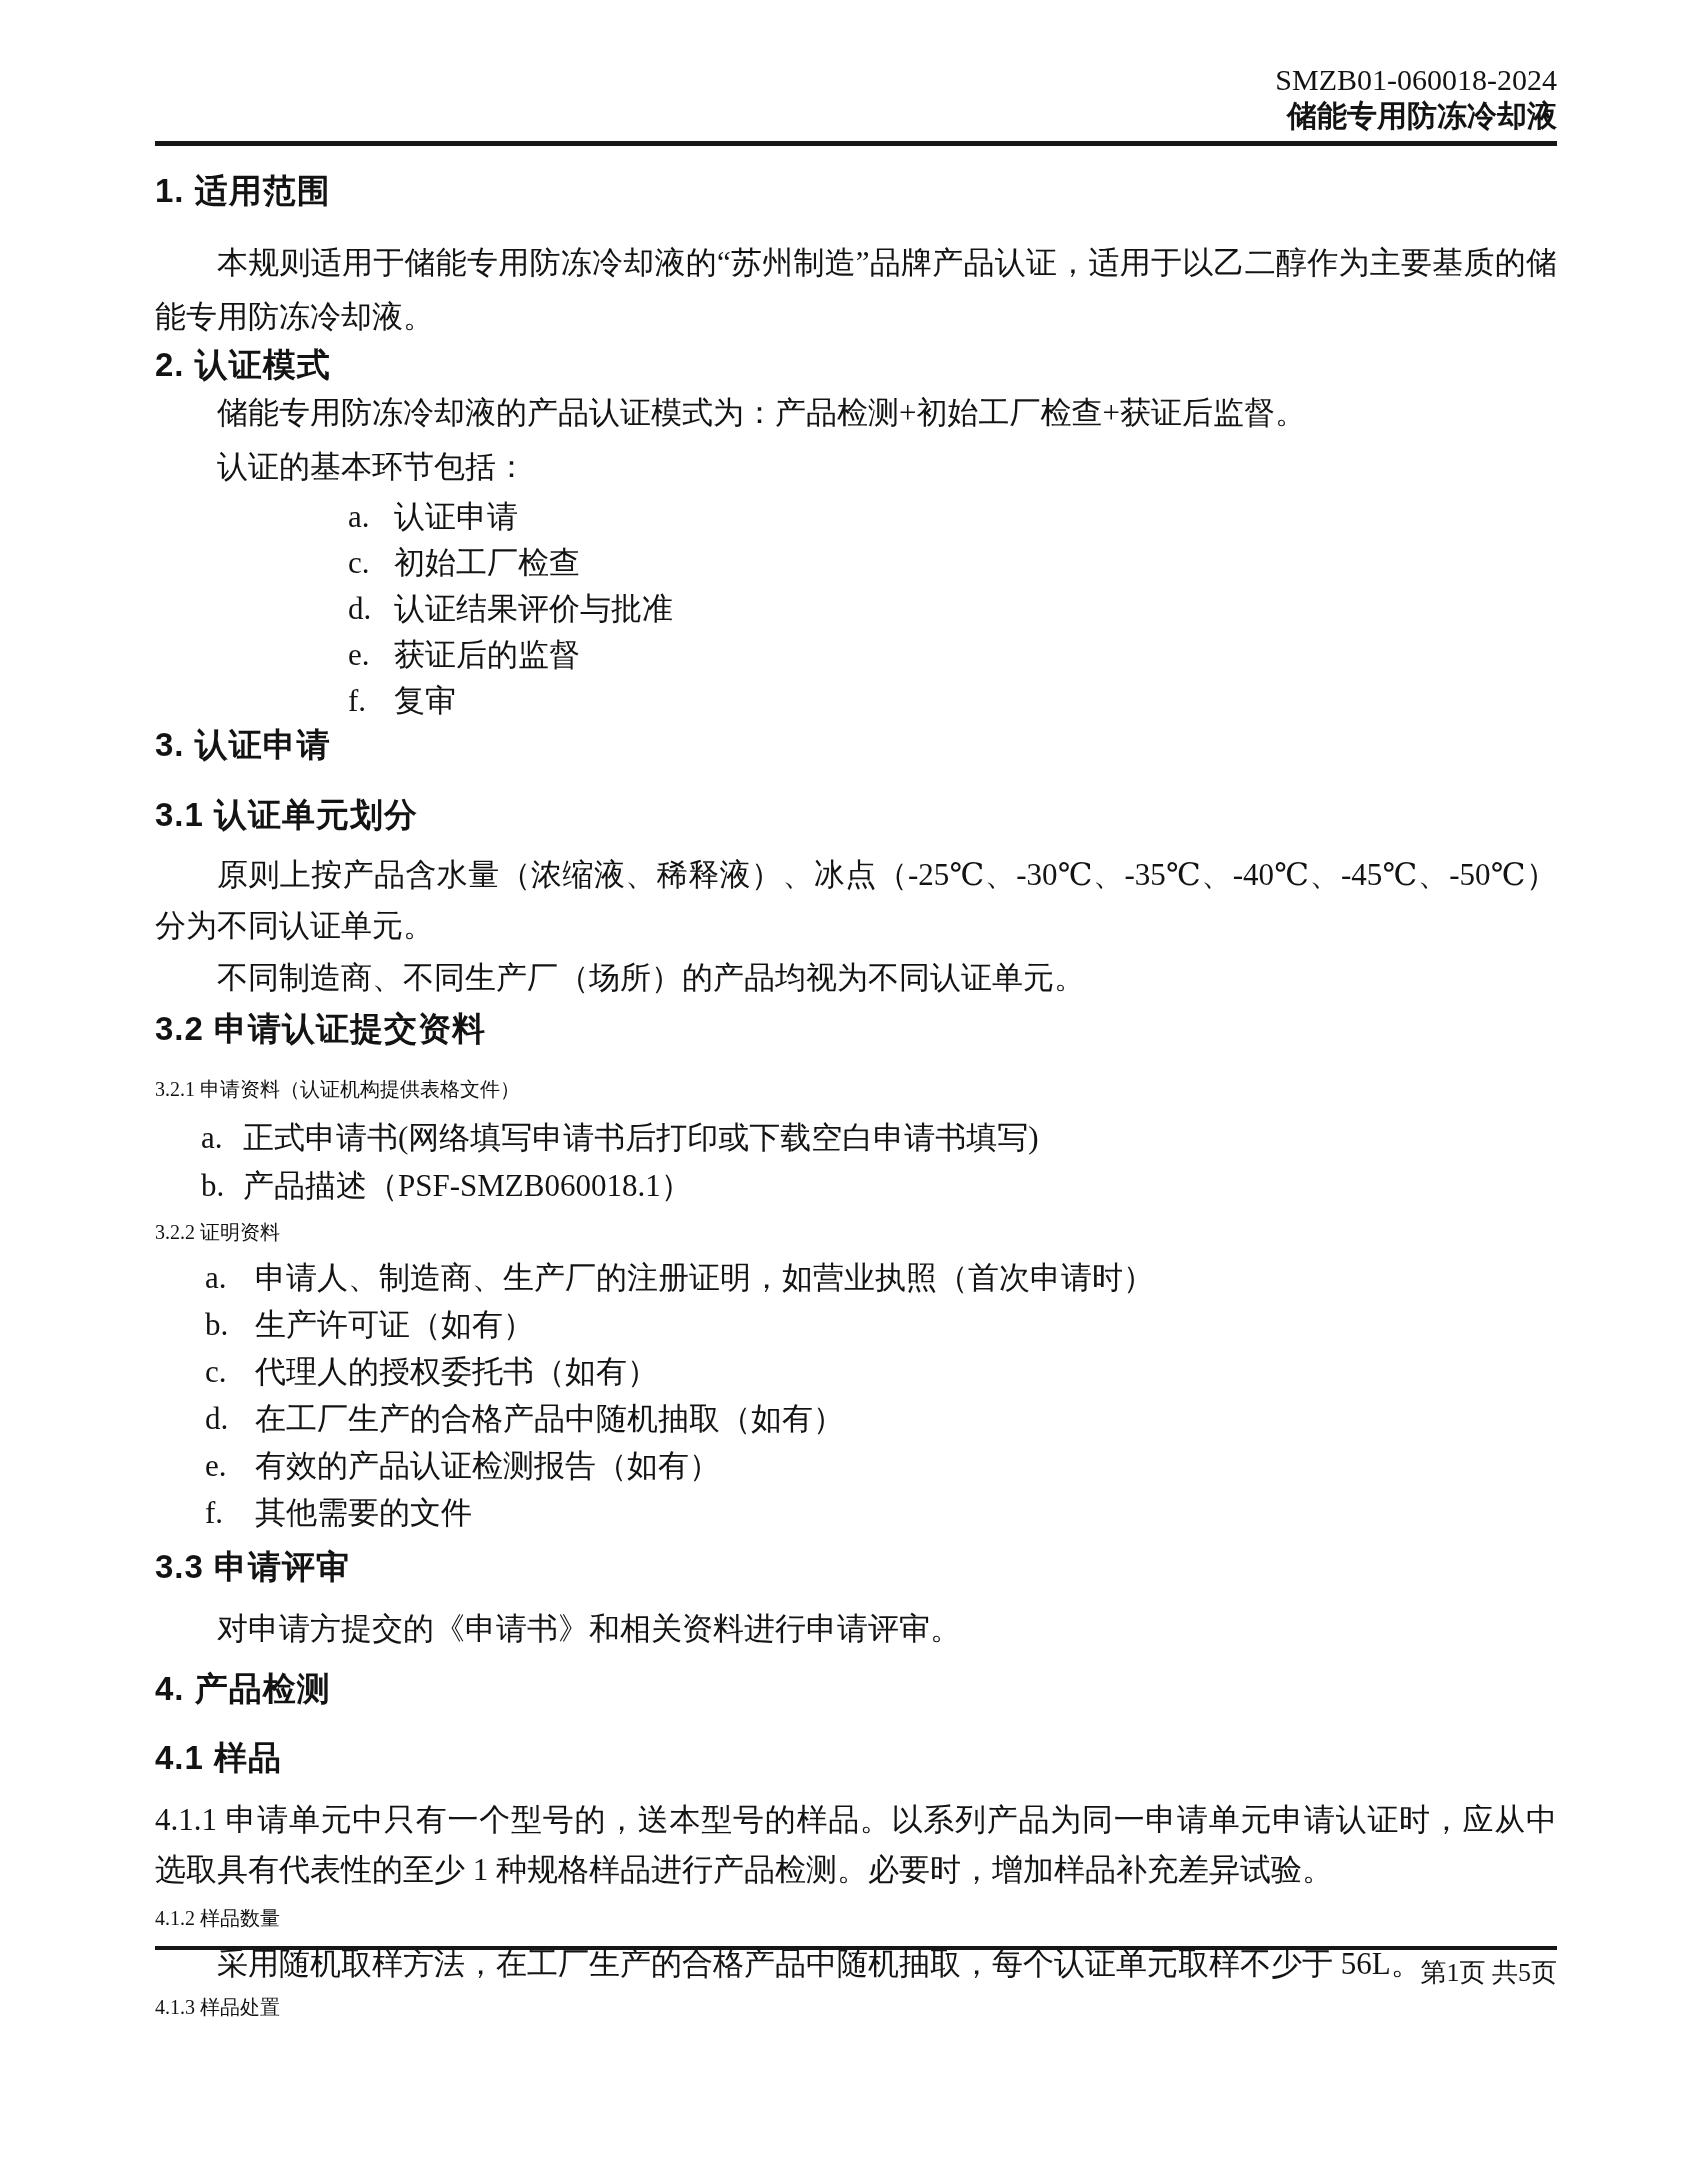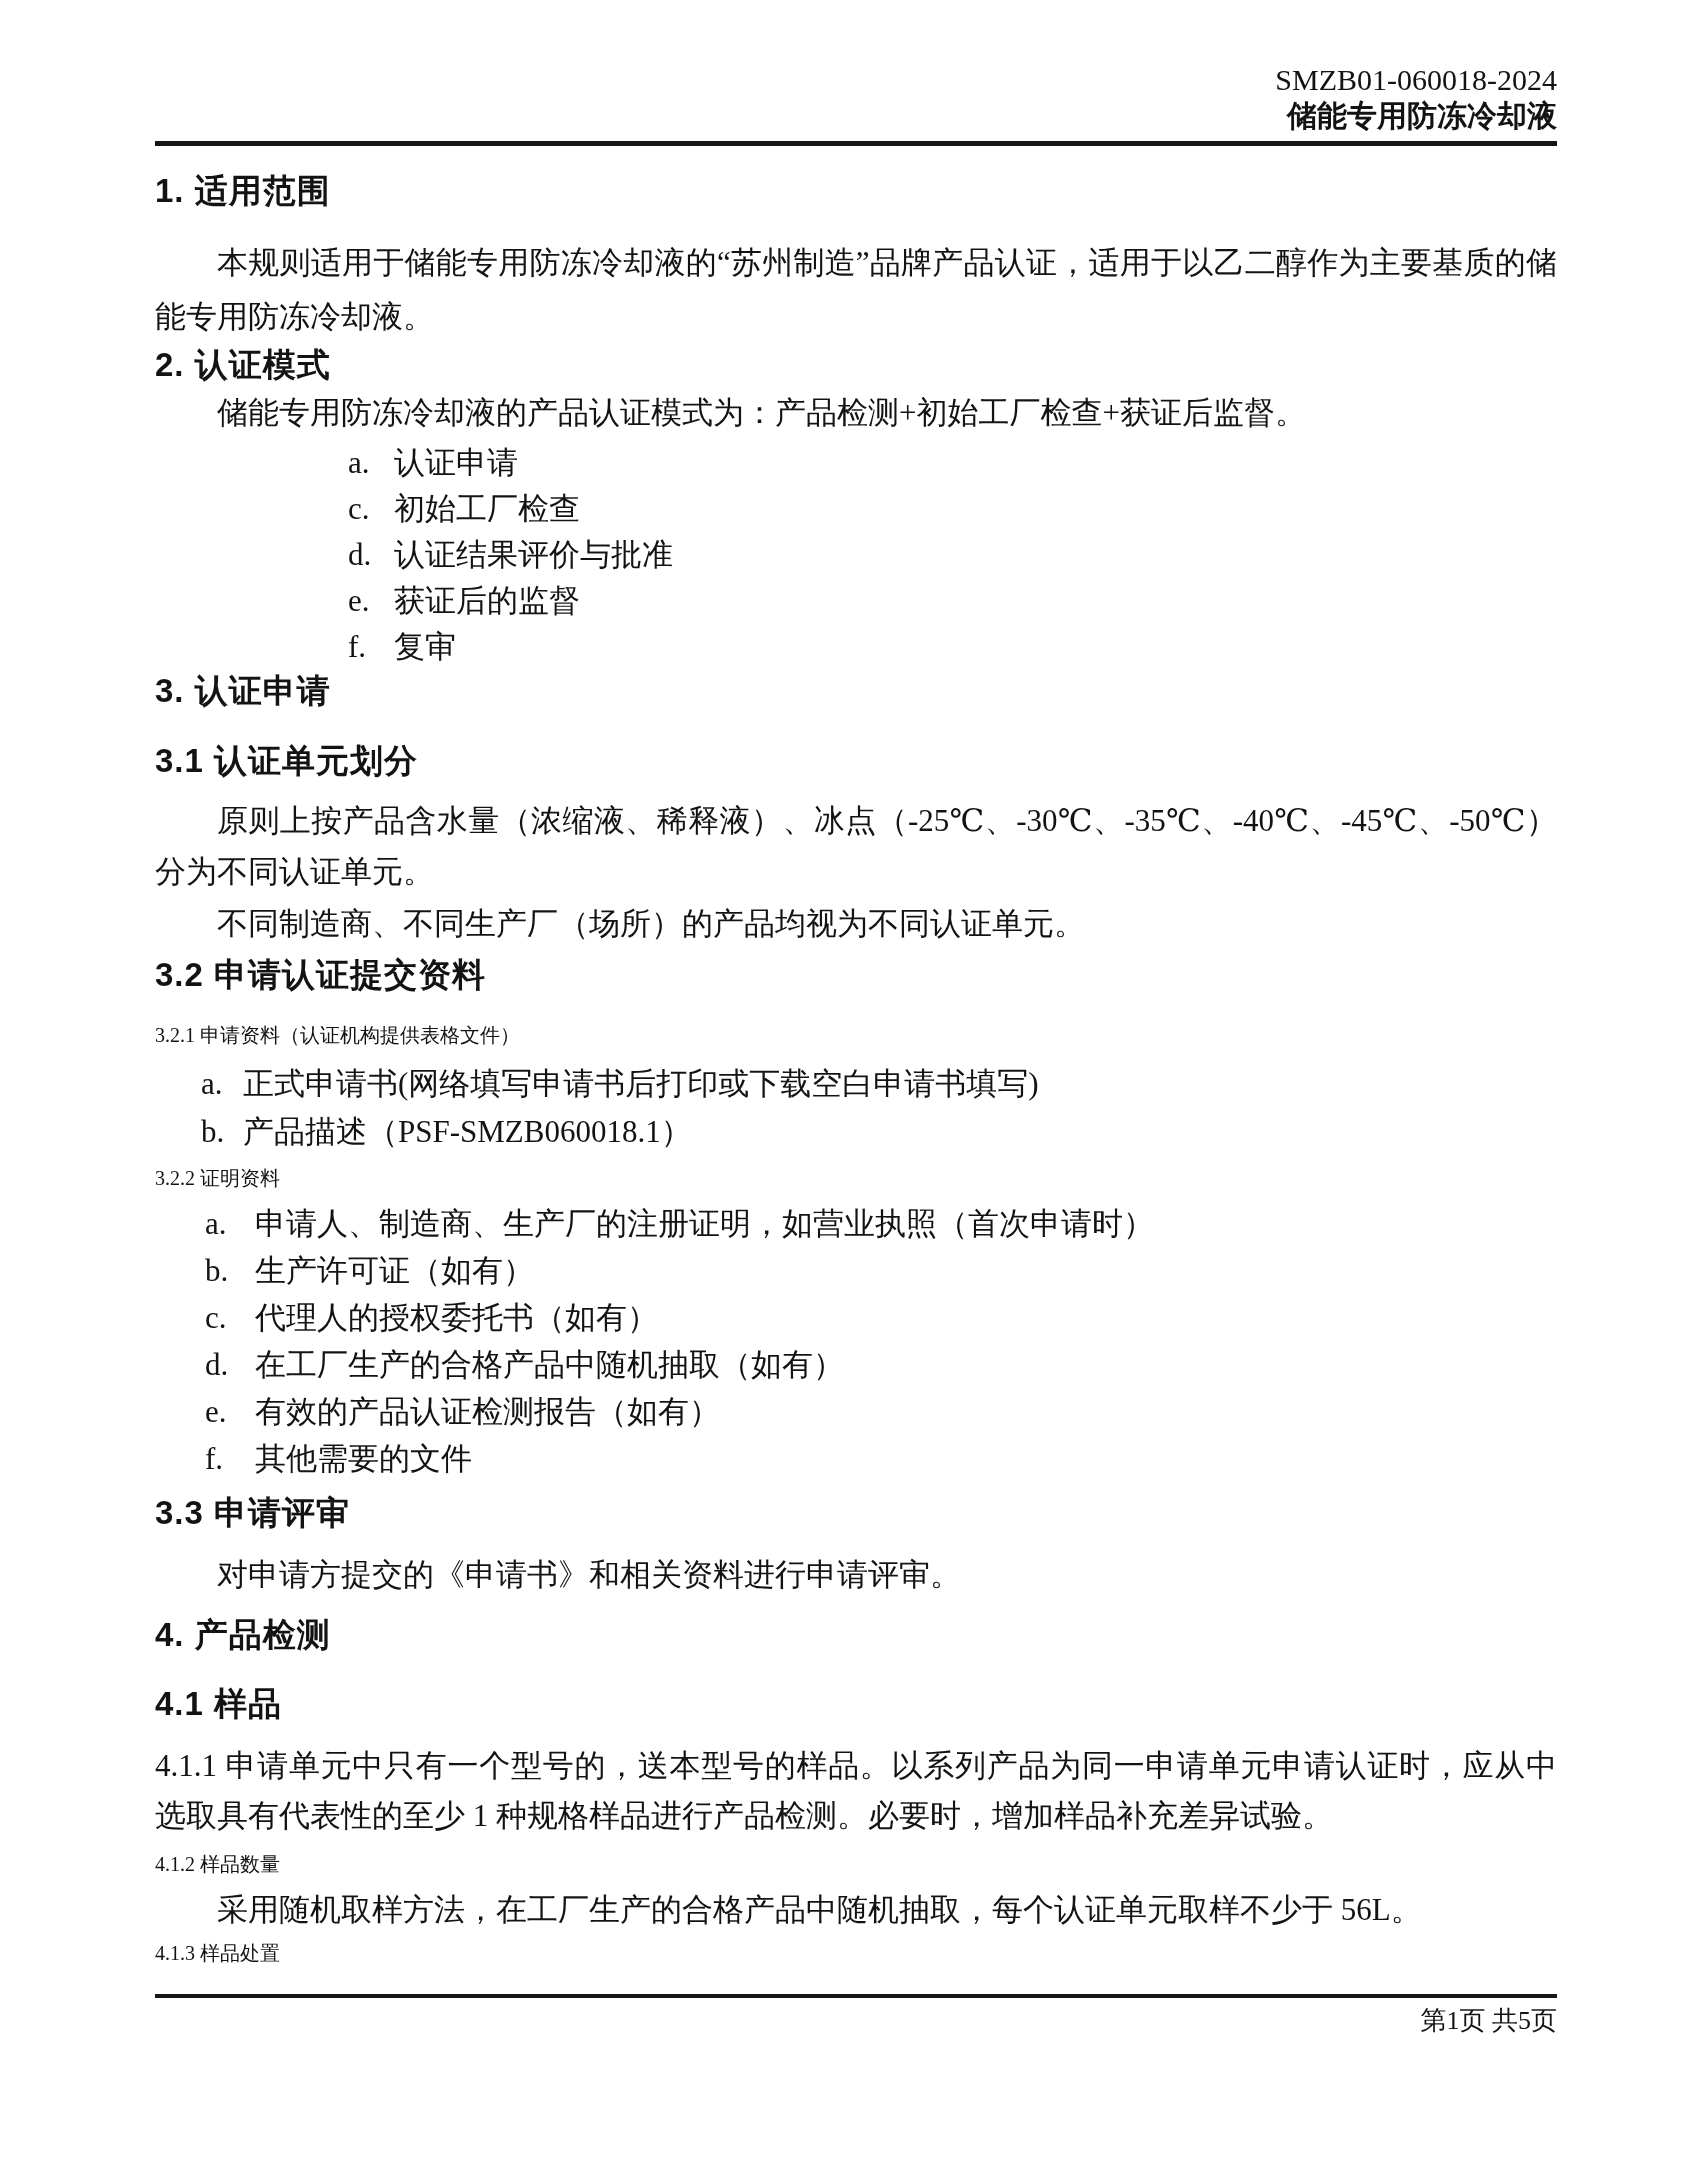--- a/index.html
+++ b/index.html
@@ -23,41 +23,42 @@
   }
   .p{font-size:31px;line-height:54px;text-align:justify;}
   .ind{text-indent:2em;}
   .pnum{font-size:20px;line-height:50px;}
   .li2{font-size:31px;line-height:46px;padding-left:193px;}
   .li2 .m{display:inline-block;width:46px;}
   .li321{font-size:31px;line-height:48px;padding-left:46px;}
   .li321 .m{display:inline-block;width:42px;}
   .li322{font-size:31px;line-height:47px;padding-left:50px;}
   .li322 .m{display:inline-block;width:50px;}
-  .footer{position:absolute;left:155px;right:126px;top:1994px;}
+  .footer{position:absolute;left:155px;right:126px;top:1946px;}
   .footer .frule{height:4px;background:#161616;}
   .footer .pageno{text-align:right;font-size:26px;line-height:34px;margin-top:6px;}
 </style>
 </head>
 <body>
 
 <div class="page">
   <div class="content">
 
     <div class="hdr">
       <div class="hline1">SMZB01-060018-2024</div>
       <div class="hline2">储能专用防冻冷却液</div>
     </div>
     <div class="rule rule-top"></div>
 
     <div class="hsec" style="margin-top:24px">1. 适用范围</div>
     <div class="p ind" style="margin-top:24px">本规则适用于储能专用防冻冷却液的“苏州制造”品牌产品认证，适用于以乙二醇作为主要基质的储能专用防冻冷却液。</div>
 
     <div class="hsec">2. 认证模式</div>
     <div class="p ind">储能专用防冻冷却液的产品认证模式为：产品检测+初始工厂检查+获证后监督。</div>
+    <div class="p ind">认证的基本环节包括：</div>
 
     <div class="li2"><span class="m">a.</span><span>认证申请</span></div>
     <div class="li2"><span class="m">c.</span><span>初始工厂检查</span></div>
     <div class="li2"><span class="m">d.</span><span>认证结果评价与批准</span></div>
     <div class="li2"><span class="m">e.</span><span>获证后的监督</span></div>
     <div class="li2"><span class="m">f.</span><span>复审</span></div>
 
     <div class="hsec">3. 认证申请</div>
 
     <div class="hsec" style="margin-top:28px">3.1 认证单元划分</div>

